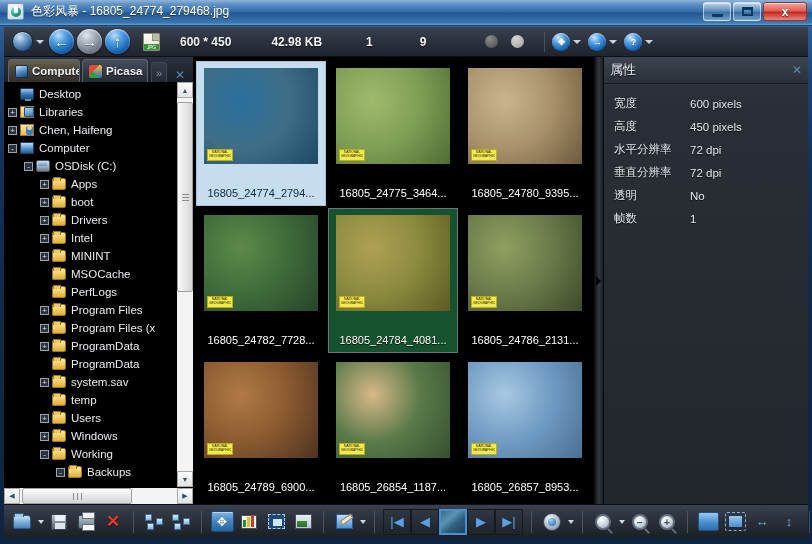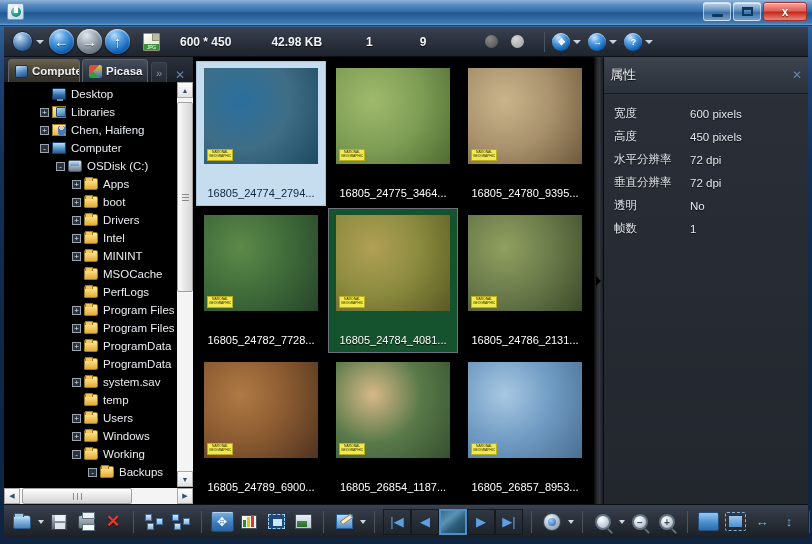--- a/index.html
+++ b/index.html
@@ -162,21 +162,21 @@
       linear-gradient(180deg,#f2c230,#2a6fc4);
   }
   .tab-more {
     height:20px; margin-left:3px; padding:0 4px; font-size:11px; color:#8b94a2;
     border:1px solid #3f4752; border-bottom:none; border-radius:3px 3px 0 0;
     background: linear-gradient(180deg,#353c48,#252b34);
     display:flex;align-items:center;
   }
   .tab-x { margin-left:auto; margin-right:8px; color:#5e88b0; font-size:12px; }
 
-  .treewrap { flex:1; display:flex; overflow:hidden; background:#000;padding-left:32px; }
+  .treewrap { flex:1; display:flex; overflow:hidden; background:#000; }
   .tree {
     flex:1; overflow:hidden; padding:3px 0 0 4px; position:relative;
   }
   .tnode {
     display:flex; align-items:center; height:18px; font-size:11.5px;
     color:#e8ebef; white-space:nowrap; position:relative;
   }
   .expander {
     width:9px;height:9px;flex:none;margin-right:3px;
     border:1px solid #9aa4b0; background:#2c323c; color:#dfe4ea;
@@ -305,21 +305,21 @@
   .splitter .tri { width:0;height:0;border-top:5px solid transparent;border-bottom:5px solid transparent;border-left:5px solid #000; }
 
   
   .rightpane {
     width:205px; flex:none;
     background: linear-gradient(180deg,#30363f 0%, #2a2f37 10%, #22262d 100%);
     border-left:1px solid #0a0c0f;
     display:flex; flex-direction:column;
   }
   .props-head {
-    height:37px; flex:none; display:flex; align-items:center;
+    height:27px; flex:none; display:flex; align-items:center;
     padding:0 6px;
     background: linear-gradient(180deg,#3d444f,#2b313a);
     border-bottom:1px solid #171b21;
   }
   .props-title { font-size:13px; color:#eef1f5; text-shadow:0 1px 1px rgba(0,0,0,.8); }
   .props-x { margin-left:auto; color:#5e88b0; font-size:12px; }
   .props-list { padding:8px 0 0 0; }
   .prow { display:flex; height:23px; align-items:center; font-size:11.5px; color:#e4e8ed; }
   .prow .k { width:86px; flex:none; padding-left:10px; text-shadow:0 1px 1px rgba(0,0,0,.8); }
   .prow .v { text-shadow:0 1px 1px rgba(0,0,0,.8); }
@@ -405,20 +405,21 @@
   .arr-h { color:#6fb0ea; font-size:13px; line-height:1; }
 </style>
 </head>
 <body>
 
 <div id="app">
 
   <div class="titlebar">
     <div class="title-left">
       <div class="app-icon"></div>
+      <div class="title-text">色彩风暴 - 16805_24774_279468.jpg</div>
     </div>
     <div class="win-buttons">
       <div class="wbtn">
           <span class="min-glyph"></span>
         </div>
       <div class="wbtn">
           <span class="max-glyph"></span>
         </div>
       <div class="wbtn close">x</div>
     </div>

